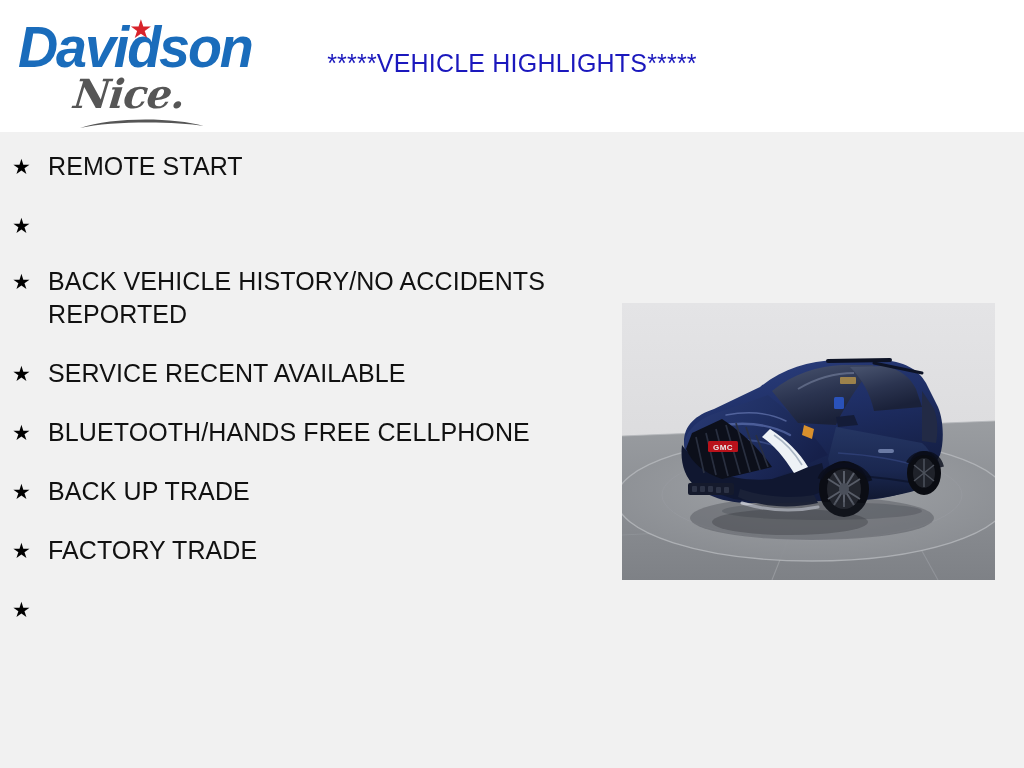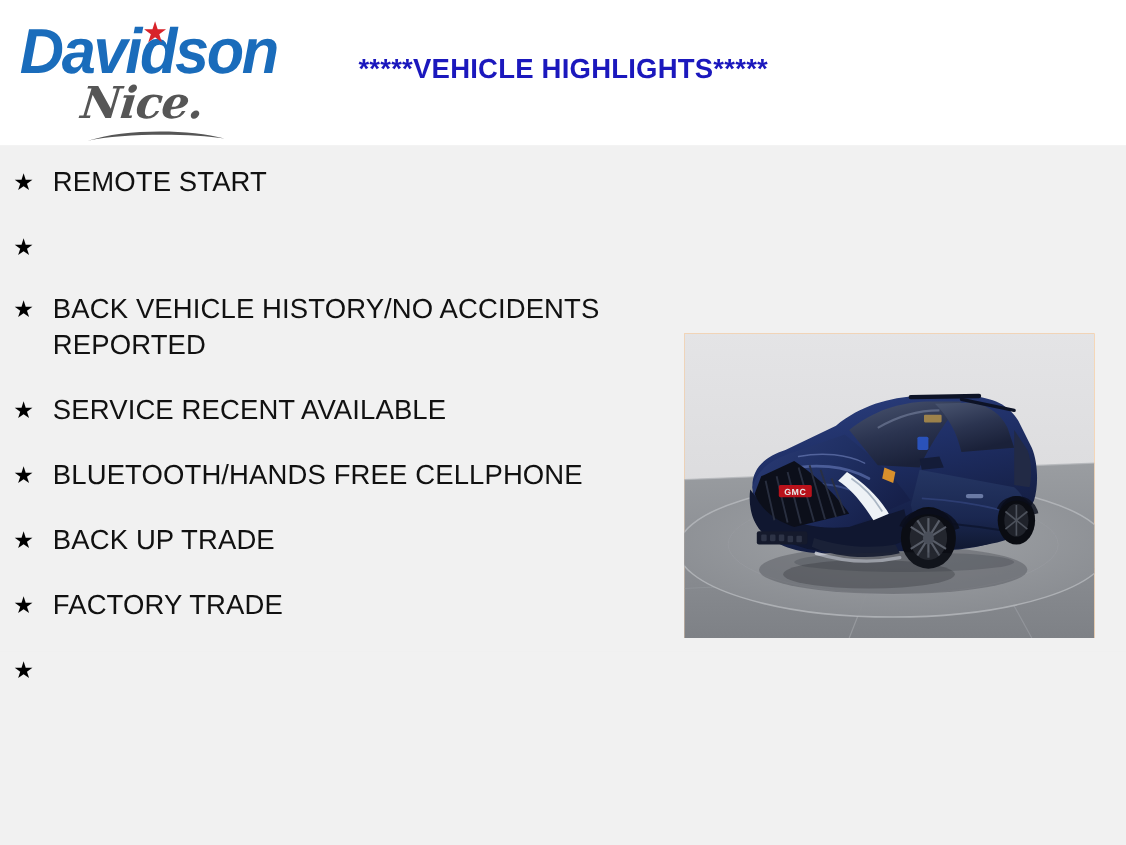--- a/index.html
+++ b/index.html
@@ -94,21 +94,21 @@
   .logo-swoosh svg { display: block; }
 
   
   .headline {
     position: absolute;
     left: 0;
     top: 48px;
     width: 1024px;
     text-align: center;
     font-family: "Liberation Sans", sans-serif;
-    font-weight: bold;
+    font-weight: normal;
     font-size: 25px;
     line-height: 30px;
     letter-spacing: 0.2px;
     color: #1b18bd;
     white-space: nowrap;
   }
 
   
   .highlights {
     position: absolute;
@@ -142,21 +142,21 @@
     text-align: left;
   }
 
   
   .photo {
     position: absolute;
     left: 622px;
     top: 303px;
     width: 373px;
     height: 277px;
-    background: #fdba74;
+    background: #eab308;
     overflow: hidden;
   }
   .photo svg { display: block; width: 373px; height: 277px; }
 </style>
 </head>
 <body>
 
 <div id="page">
 
   <div class="header">

